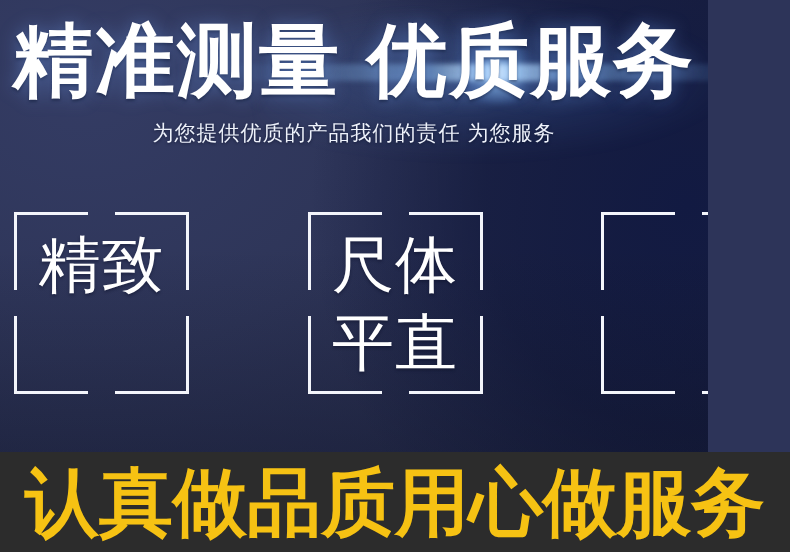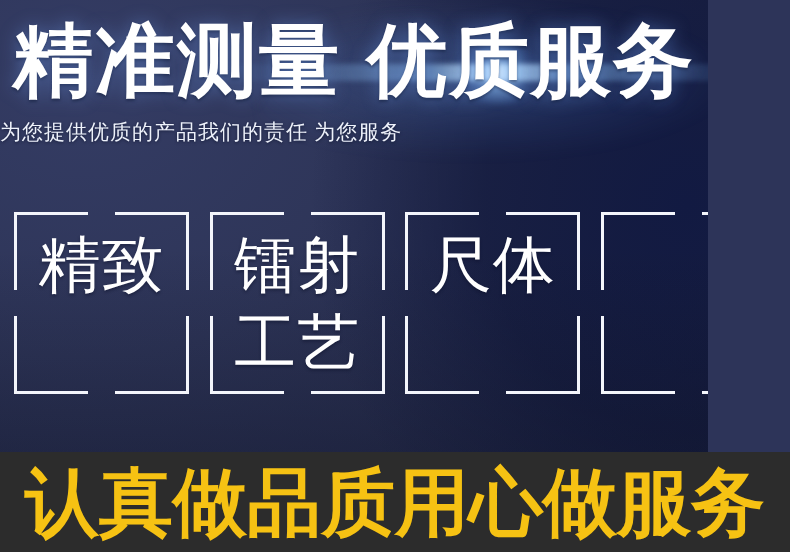--- a/index.html
+++ b/index.html
@@ -95,28 +95,27 @@
     letter-spacing: 2px;
     white-space: nowrap;
     text-shadow: 0 0 18px rgba(120,170,255,0.40), 0 2px 3px rgba(10,16,40,0.55);
   }
   .headline .gapword { display: inline-block; margin-left: 26px; }
 
   .subline {
     position: absolute;
     left: 0; right: 0;
     top: 120px;
-    text-align: left;
+    text-align: center;
     font-size: 21px;
     line-height: 1.2;
     color: #eef2fb;
     letter-spacing: 1px;
     white-space: nowrap;
     text-shadow: 0 1px 3px rgba(8,14,36,0.6);
-    font-family: Liberation Serif, serif;
   }
 
   
   .features {
     position: absolute;
     left: 14px;
     top: 212px;
     width: 762px;
     height: 182px;
     display: flex;
@@ -200,38 +199,29 @@
       <div class="feature">
         <span class="br br-tl"></span>
         <span class="br br-tr"></span>
         <span class="br br-bl"></span>
         <span class="br br-br"></span>
         <div class="feature-text">
           <span class="ln">精致</span>
         </div>
       </div>
 
-      <div class="feature">
-        <span class="br br-tl"></span>
-        <span class="br br-tr"></span>
-        <span class="br br-bl"></span>
-        <span class="br br-br"></span>
-        <div class="feature-text">
-          <span class="ln">镭射</span>
-          <span class="ln">工艺</span>
-        </div>
-      </div>
 
       <div class="feature">
         <span class="br br-tl"></span>
         <span class="br br-tr"></span>
         <span class="br br-bl"></span>
         <span class="br br-br"></span>
         <div class="feature-text">
           <span class="ln">尺体</span>
+          <span class="ln">平直</span>
         </div>
       </div>
 
       <div class="feature">
         <span class="br br-tl"></span>
         <span class="br br-tr"></span>
         <span class="br br-bl"></span>
         <span class="br br-br"></span>
         <div class="feature-text">
         </div>

